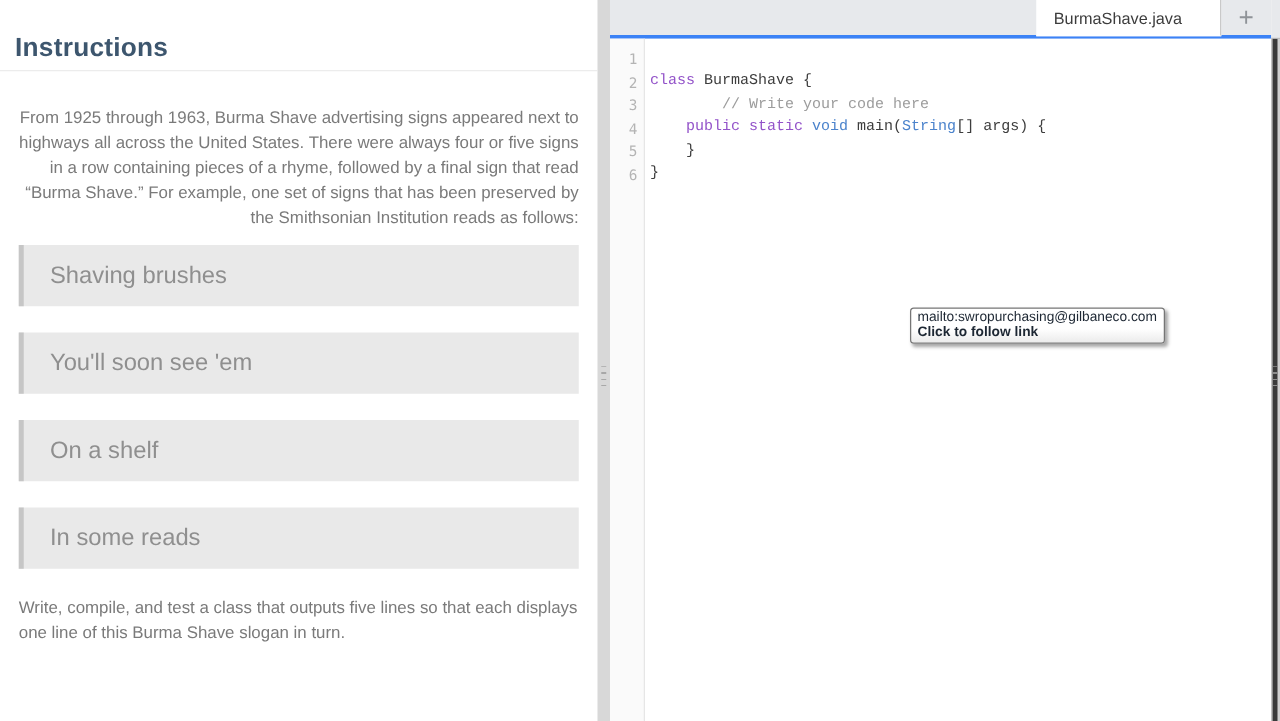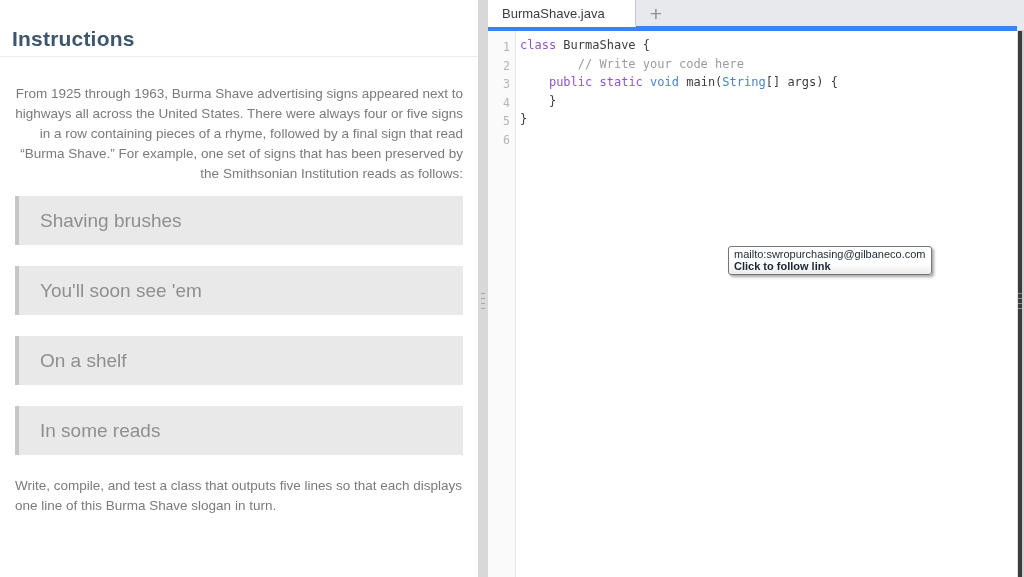--- a/index.html
+++ b/index.html
@@ -20,35 +20,35 @@
           padding-left:21px; font-size:19px; color:var(--sign-text); }
   .outro { margin-top:21px; }
 
   
   .divider { width:10px; height:100%; background:#d8d8d8; position:relative; cursor:col-resize; }
   .divider .grip { position:absolute; left:3px; top:293px; width:4px; height:18px;
       background:repeating-linear-gradient(#a8a8a8 0 1px, transparent 1px 5px); }
 
   
   .editor-panel { width:529px; height:100%; display:flex; flex-direction:column; background:#fff; }
-  .tab-bar { height:31px; background:#e7e9ec; border-bottom:5px solid #3b82f6;
-             display:flex; align-items:stretch; }
+  .tab-bar { height:31px; background:#e7e9ec; border-bottom:3px solid #3b82f6;
+             display:flex; align-items:stretch;justify-content:flex-end; }
   .tab { width:148px; background:#fff; border-right:1px solid #c9c9c9;
          display:flex; align-items:center; padding-left:14px;
          font-size:13px; color:#3c3c3c; margin-bottom:-1px; border-bottom:1px solid #fff; }
   .new-tab { width:40px; display:flex; align-items:center; justify-content:center;
              color:#8f9398; font-size:21px; font-weight:300; cursor:pointer; line-height:1; }
 
   .editor { flex:1; display:flex; background:#fff; position:relative;
             font-family:"DejaVu Sans Mono", monospace; }
   .gutter { width:28px; background:#fafafa; border-right:1px solid #e6e6e6;
             padding-top:7px; text-align:right; }
   .gutter .ln { display:block; height:18.5px; line-height:18.5px; padding-right:5px;
                 font-size:11.5px; color:var(--ln); }
-  .code-col { flex:1; padding-top:5px; overflow:hidden; }
+  .code-col { flex:1; padding-top:24px; overflow:hidden;font-family:Liberation Mono, monospace; }
   .code-line { height:18.5px; line-height:18.5px; font-size:12px; padding-left:4px;
                white-space:pre; color:var(--pl); }
   .seg-kw { color:var(--kw); }
   .seg-ty { color:var(--ty); }
   .seg-cm { color:var(--cm); }
   .seg-pl { color:var(--pl); }
 
   
   .tooltip { position:absolute; left:728px; top:246px; z-index:5;
              background:linear-gradient(#ffffff, #ffffff 60%, #ebebeb);

